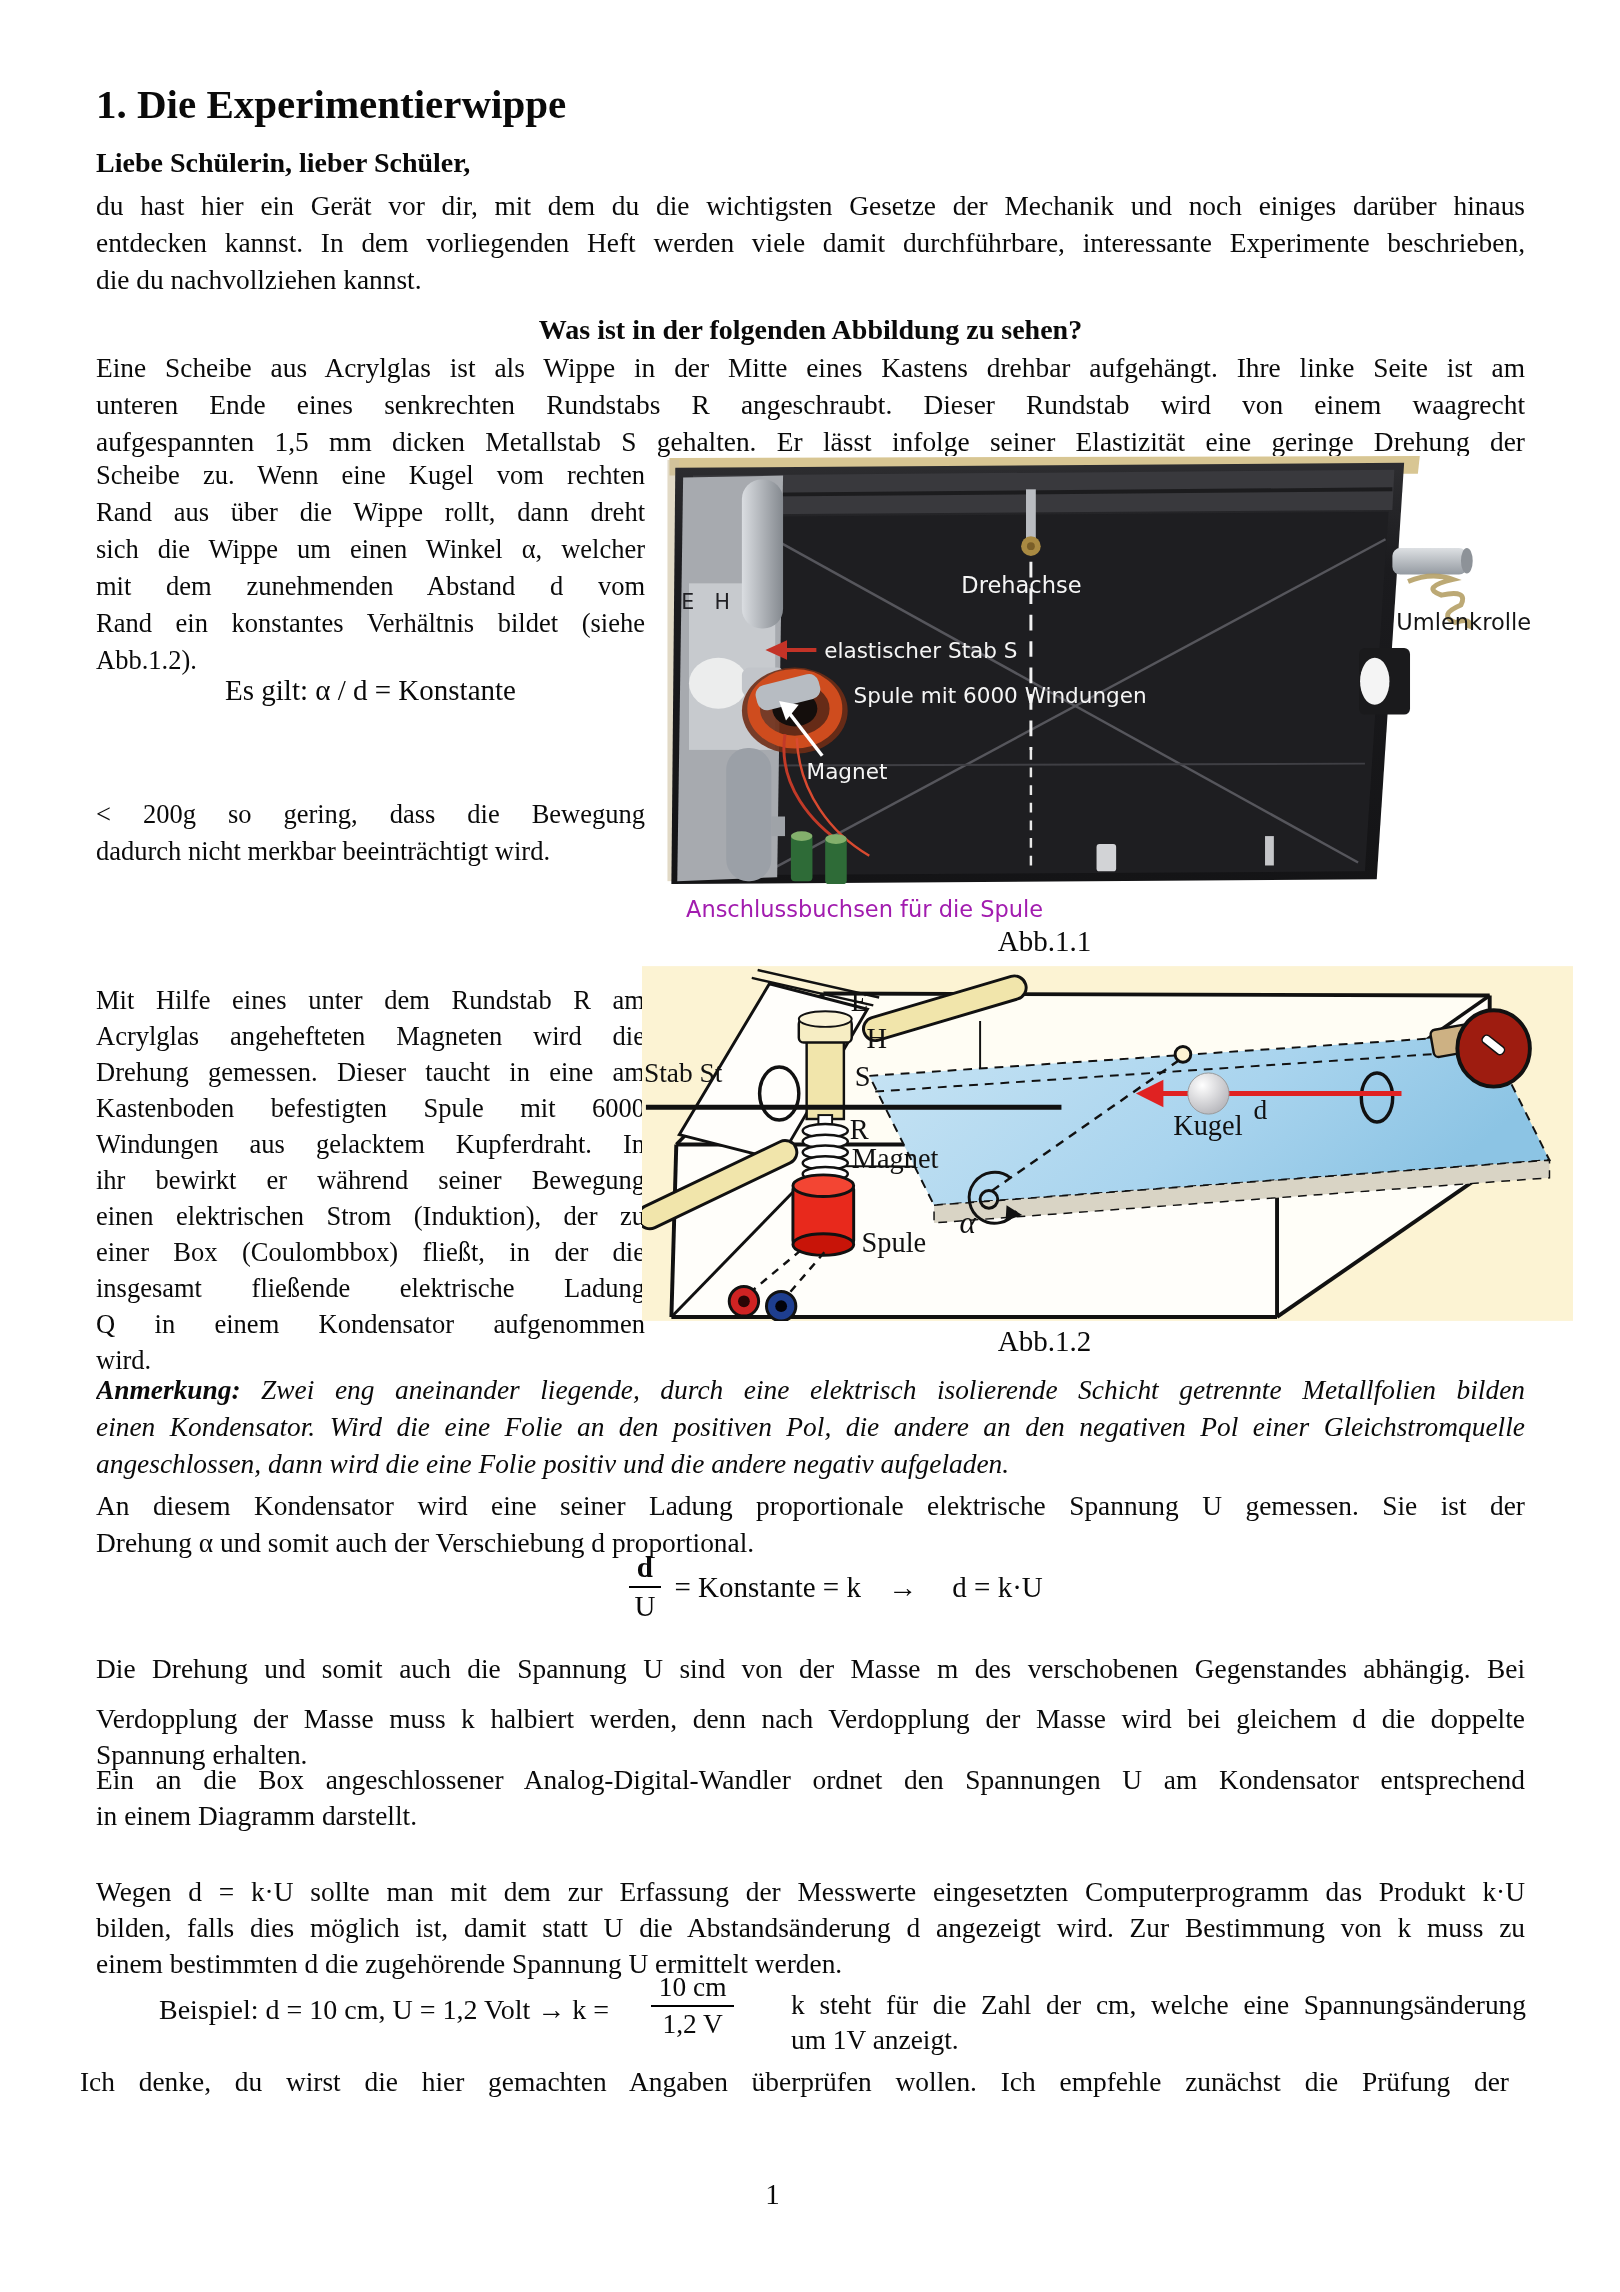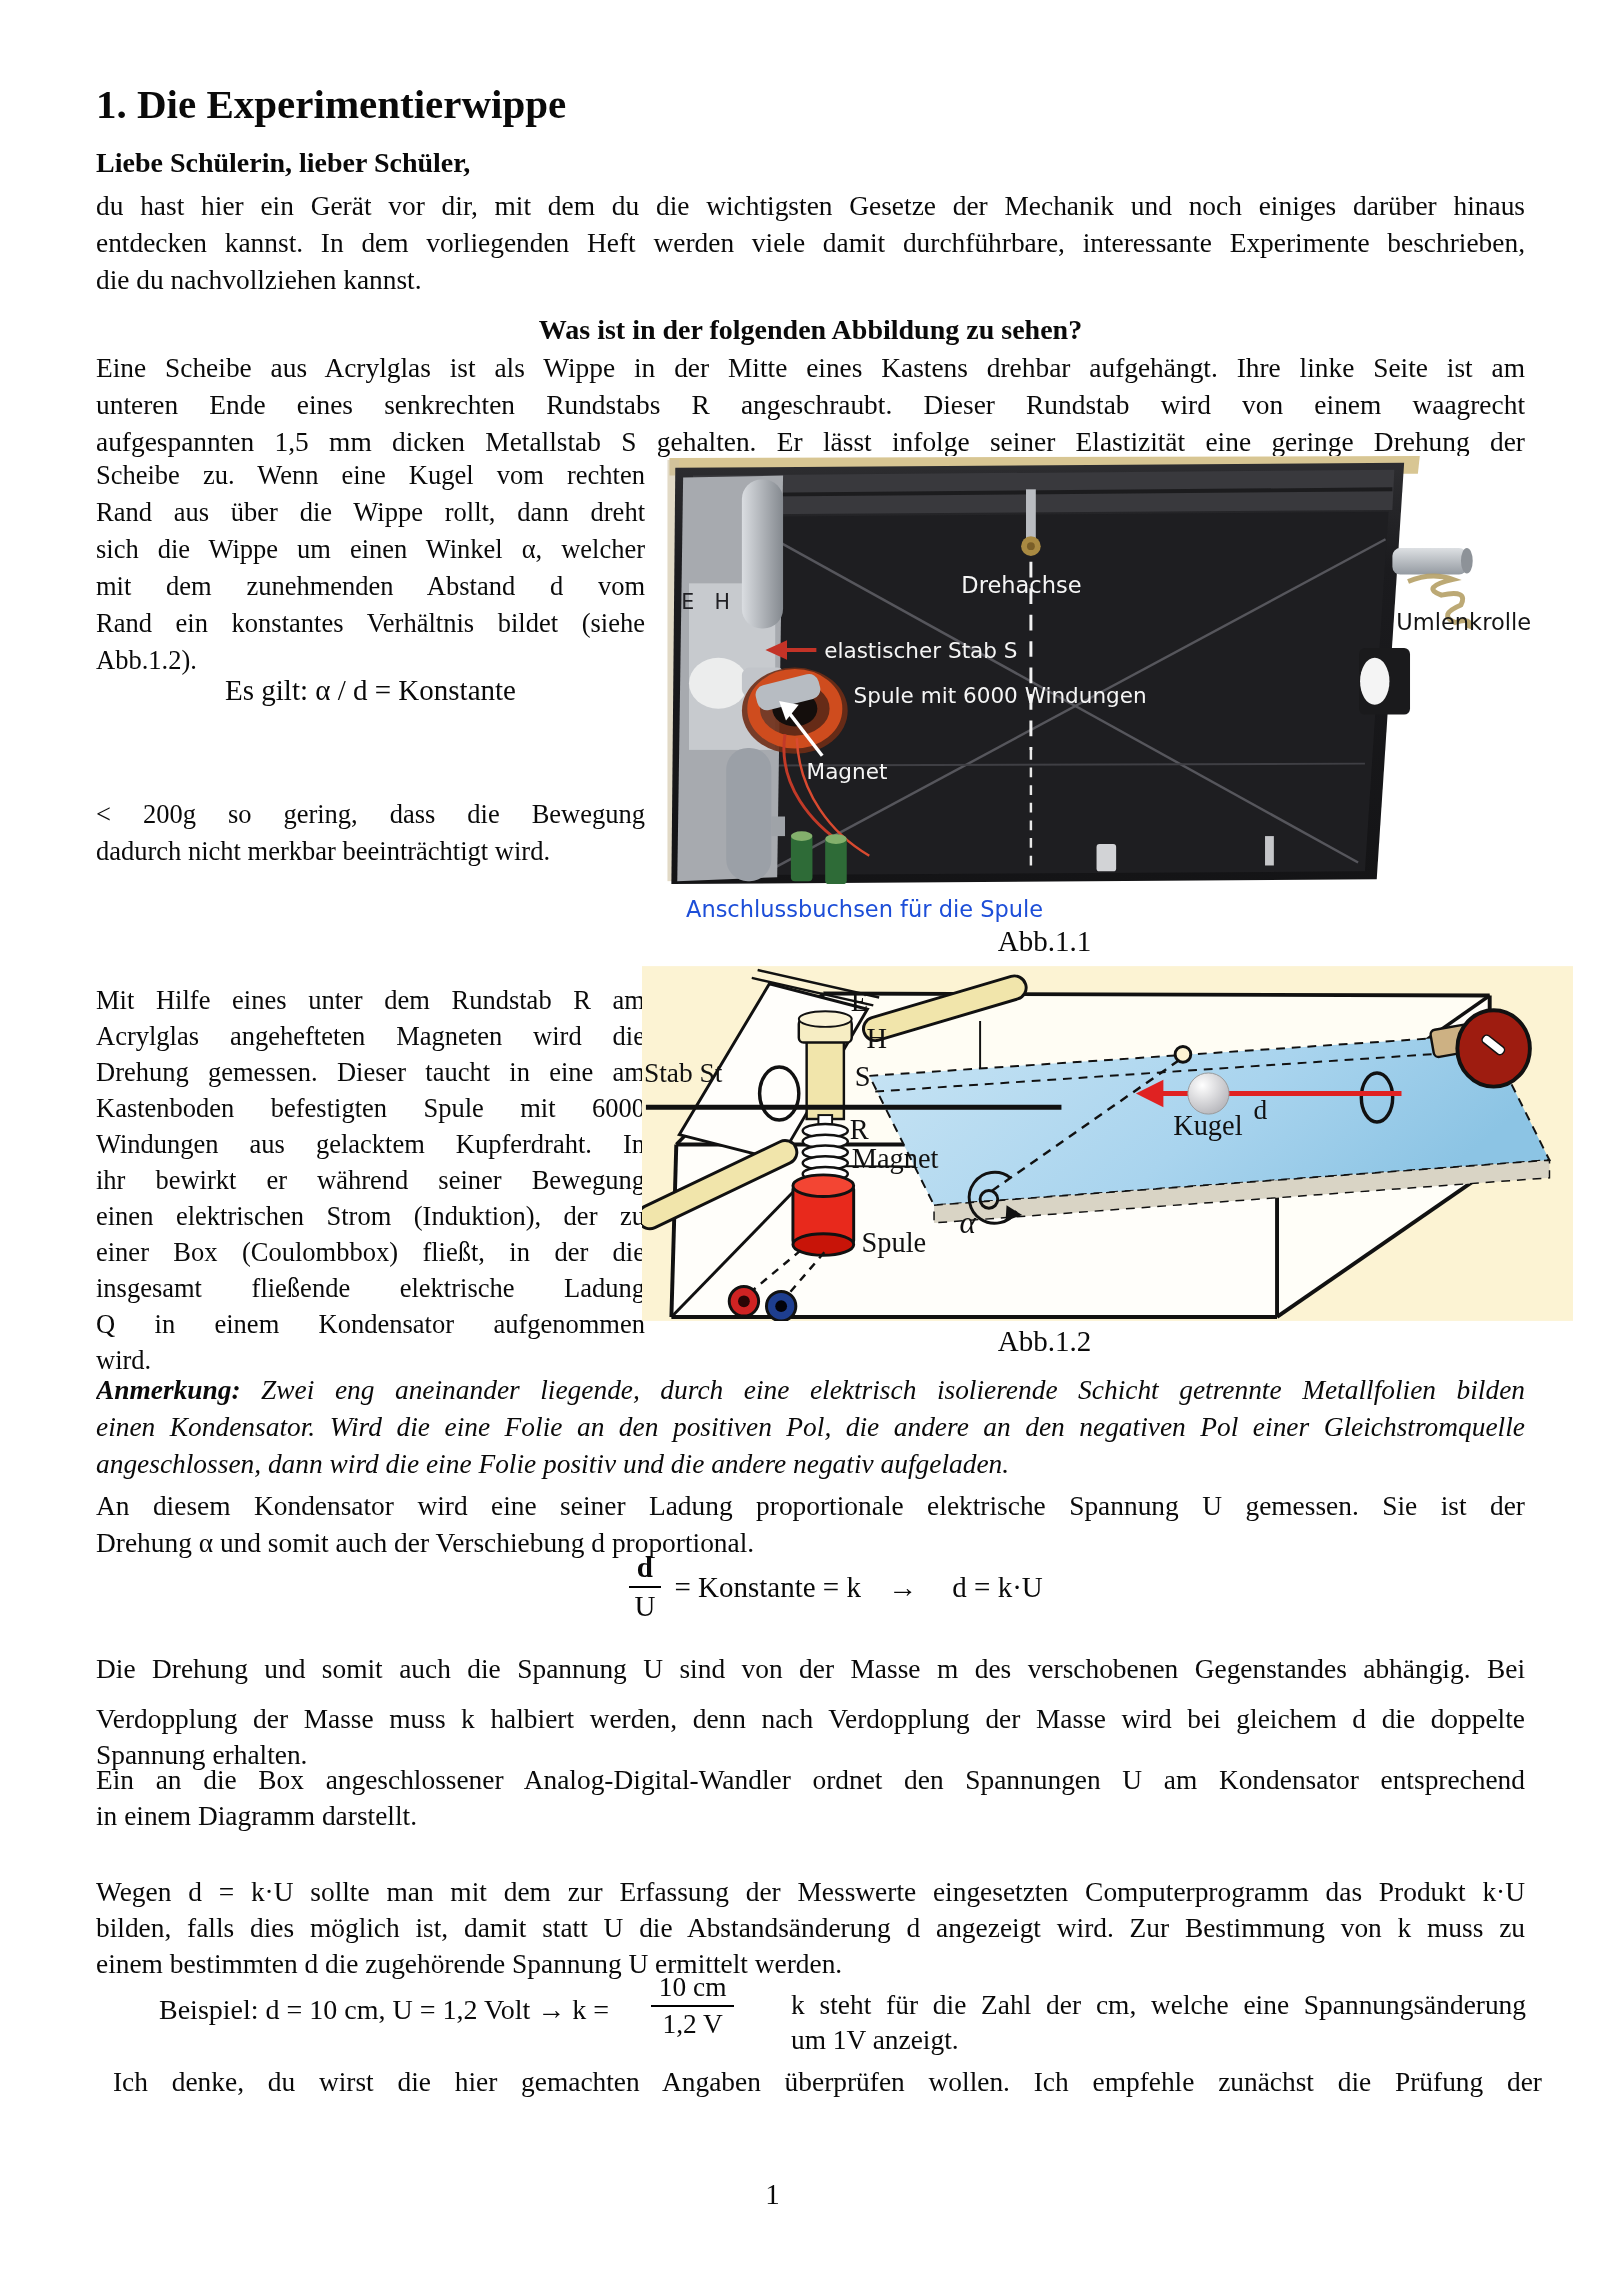--- a/index.html
+++ b/index.html
@@ -15,21 +15,21 @@
   .col-text{font-size:26.5px;width:549px;}
   .col1 .line{height:37px;line-height:37px;}
   .col2 .line{height:36px;line-height:36px;}
   .title{font-size:41px;font-weight:bold;}
   .salutation{font-size:28px;font-weight:bold;}
   .h2{font-size:28px;font-weight:bold;text-align:center;width:1429px;}
   .caption{font-size:29px;text-align:center;width:755px;}
   .formula-center{font-size:29px;text-align:center;width:549px;}
   .italic{font-style:italic;}
   .b{font-weight:bold;}
-  .photo-sublabel{font-family:"DejaVu Sans",sans-serif;font-size:22.5px;color:#1d4ed8;}
+  .photo-sublabel{font-family:"DejaVu Sans",sans-serif;font-size:22.5px;color:#a21caf;}
   .frac{display:inline-block;text-align:center;vertical-align:middle;}
   .frac .num{border-bottom:2.9px solid #000;padding:0 7.8px 2px 7.8px;}
   .frac .den{padding-top:2px;}
   .formula-row{display:flex;align-items:center;font-size:29px;}
   .pagenum{font-size:29px;text-align:center;width:1353px;}
   svg text{font-family:"DejaVu Sans",sans-serif;}
   svg text.serif{font-family:"Liberation Serif",serif;}
 </style>
 </head>
 <body>
@@ -320,20 +320,20 @@
   <div class="block" style="left:159px;top:1994px;font-size:28px;text-align:center;">Beispiel: d = 10 cm, U = 1,2 Volt → k =</div>
   <div class="block frac" style="left:651px;top:1972px;font-size:27.4px;">
     <span class="num" style="display:block;">10 cm</span>
     <span class="den" style="display:block;">1,2 V</span>
   </div>
   <div class="block" style="left:791px;top:1988px;width:735px;font-size:27.4px;line-height:35px;">
     <div class="line" style="height:35px;">k steht für die Zahl der cm, welche eine Spannungsänderung</div>
     <div class="line last" style="height:35px;">um  1V anzeigt.</div>
   </div>
 
-  <div class="block body-text" style="left:113px;top:2064px;">
+  <div class="block body-text" style="left:80px;top:2064px;">
     <div class="line" style="text-align-last:justify;">Ich denke, du wirst die hier gemachten Angaben überprüfen wollen. Ich empfehle zunächst die Prüfung der</div>
   </div>
 
   <div class="block pagenum" style="left:96px;top:2178px;">1</div>
 
 </div>
 
 
 </body></html>

